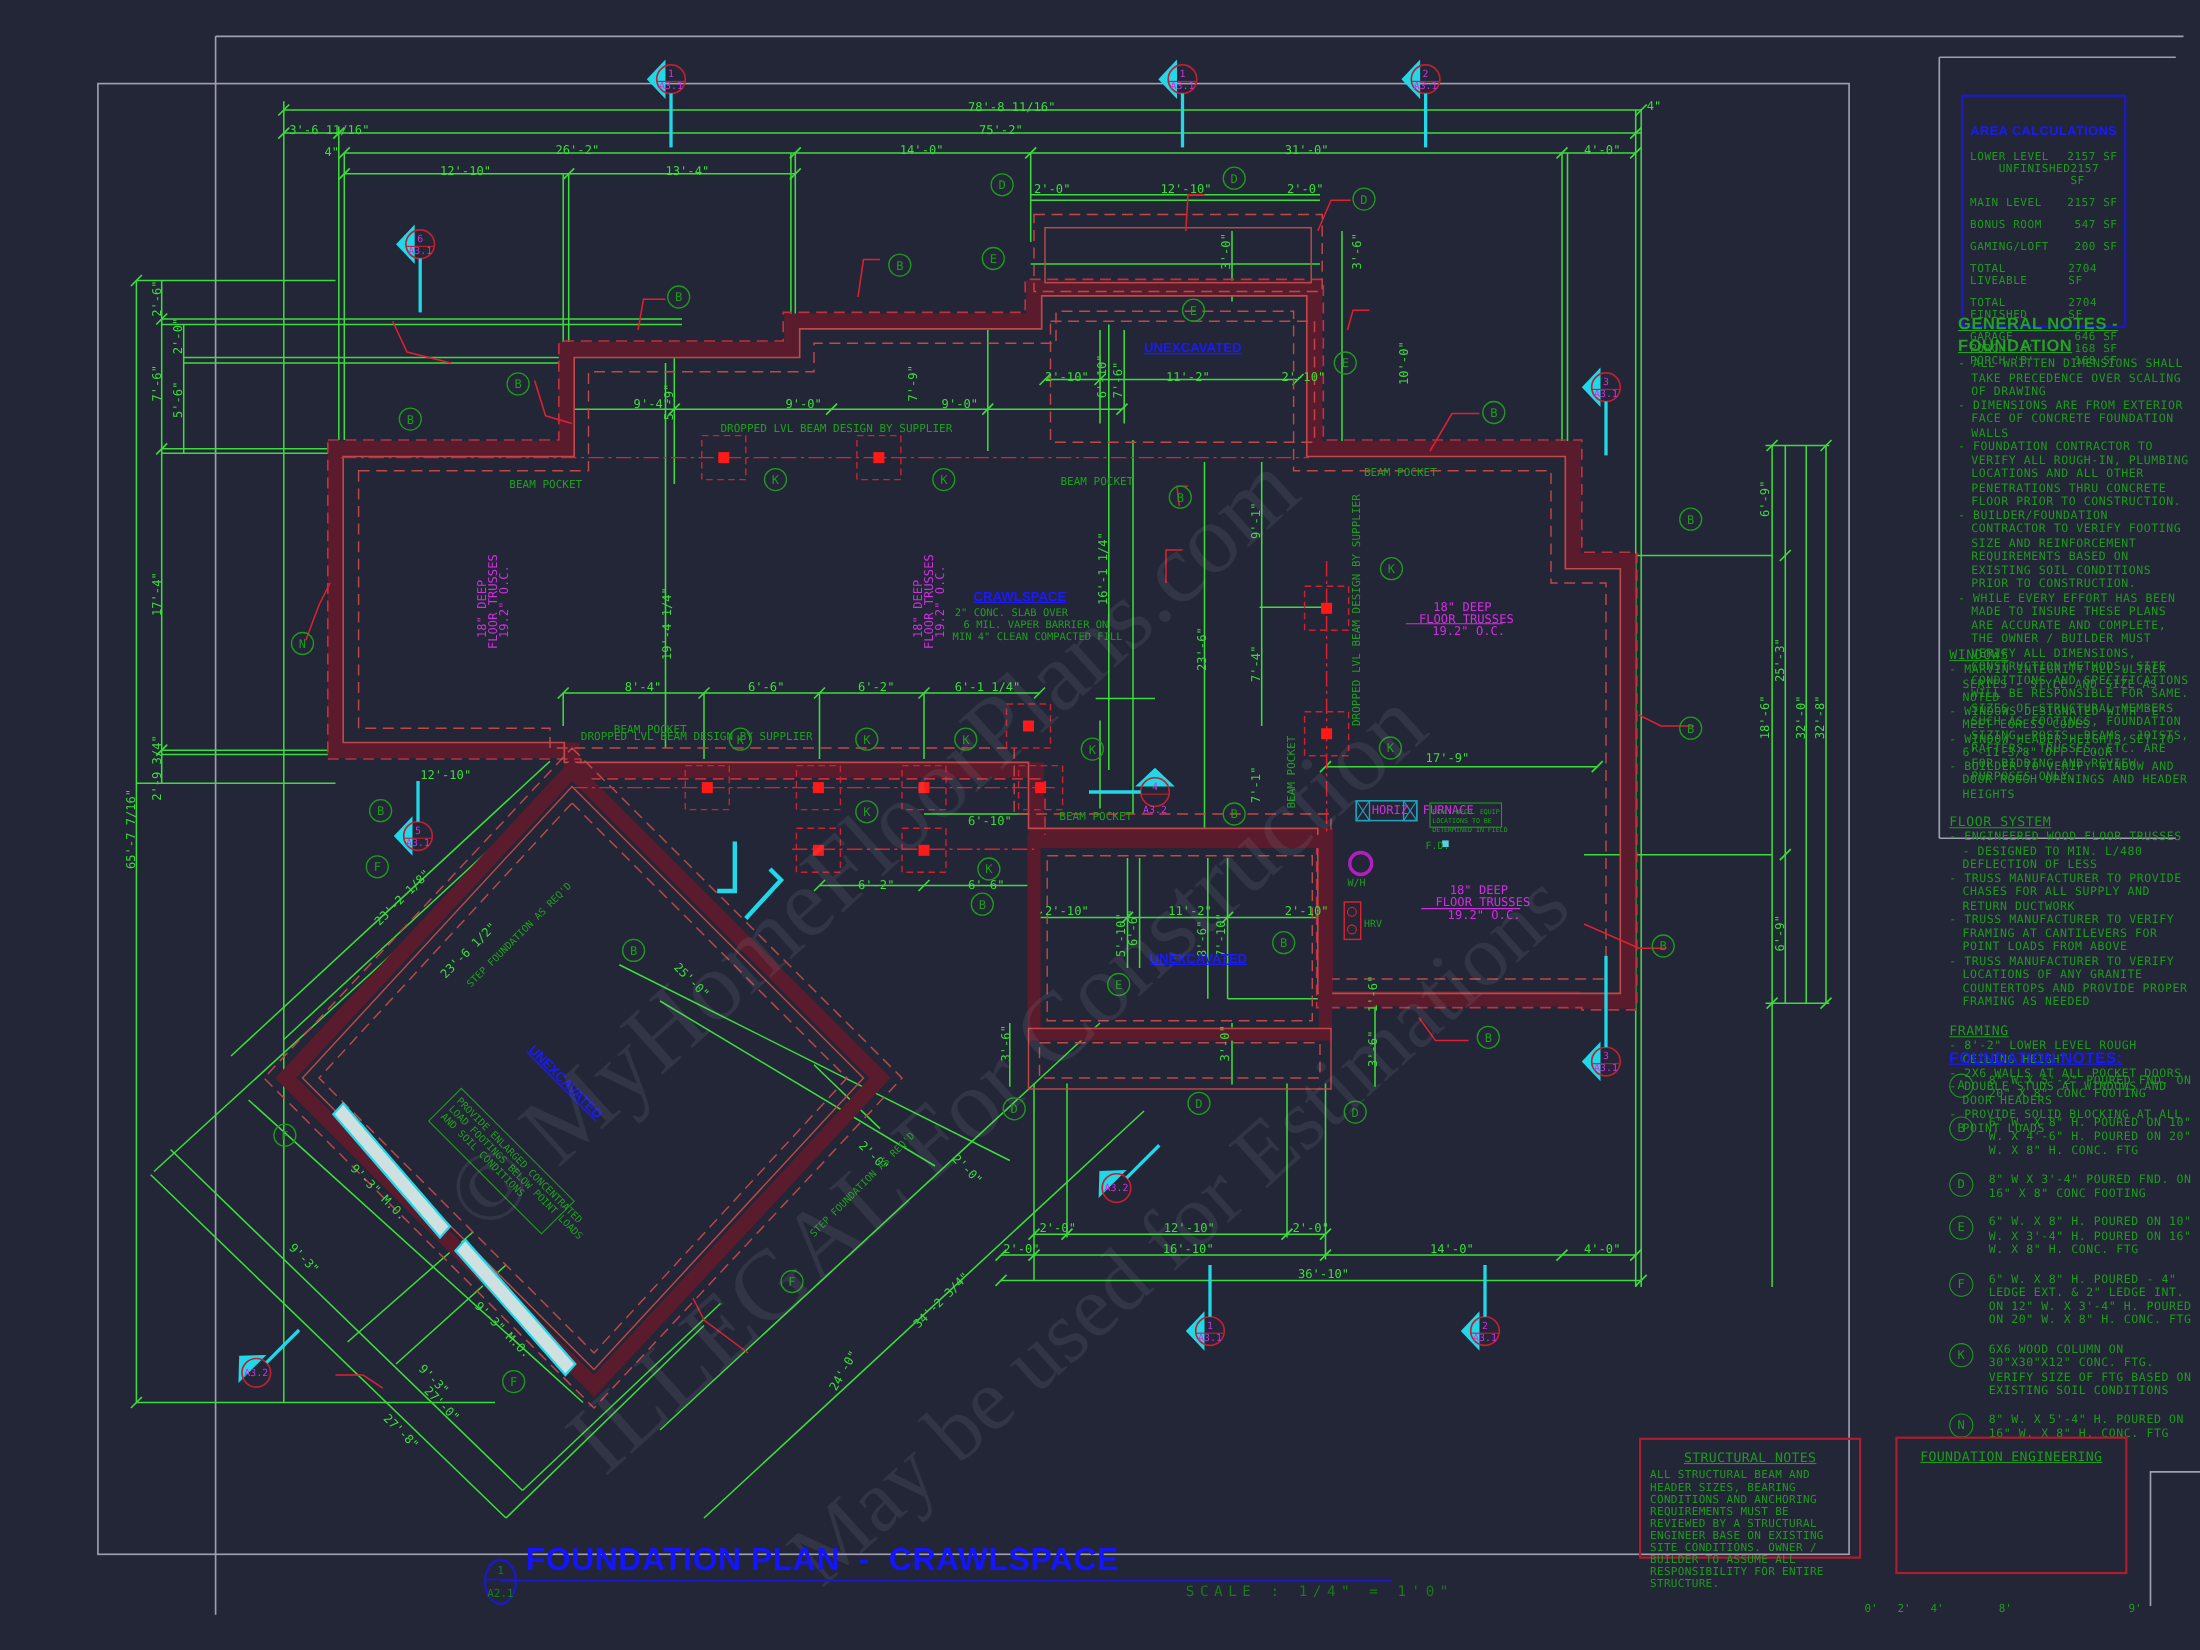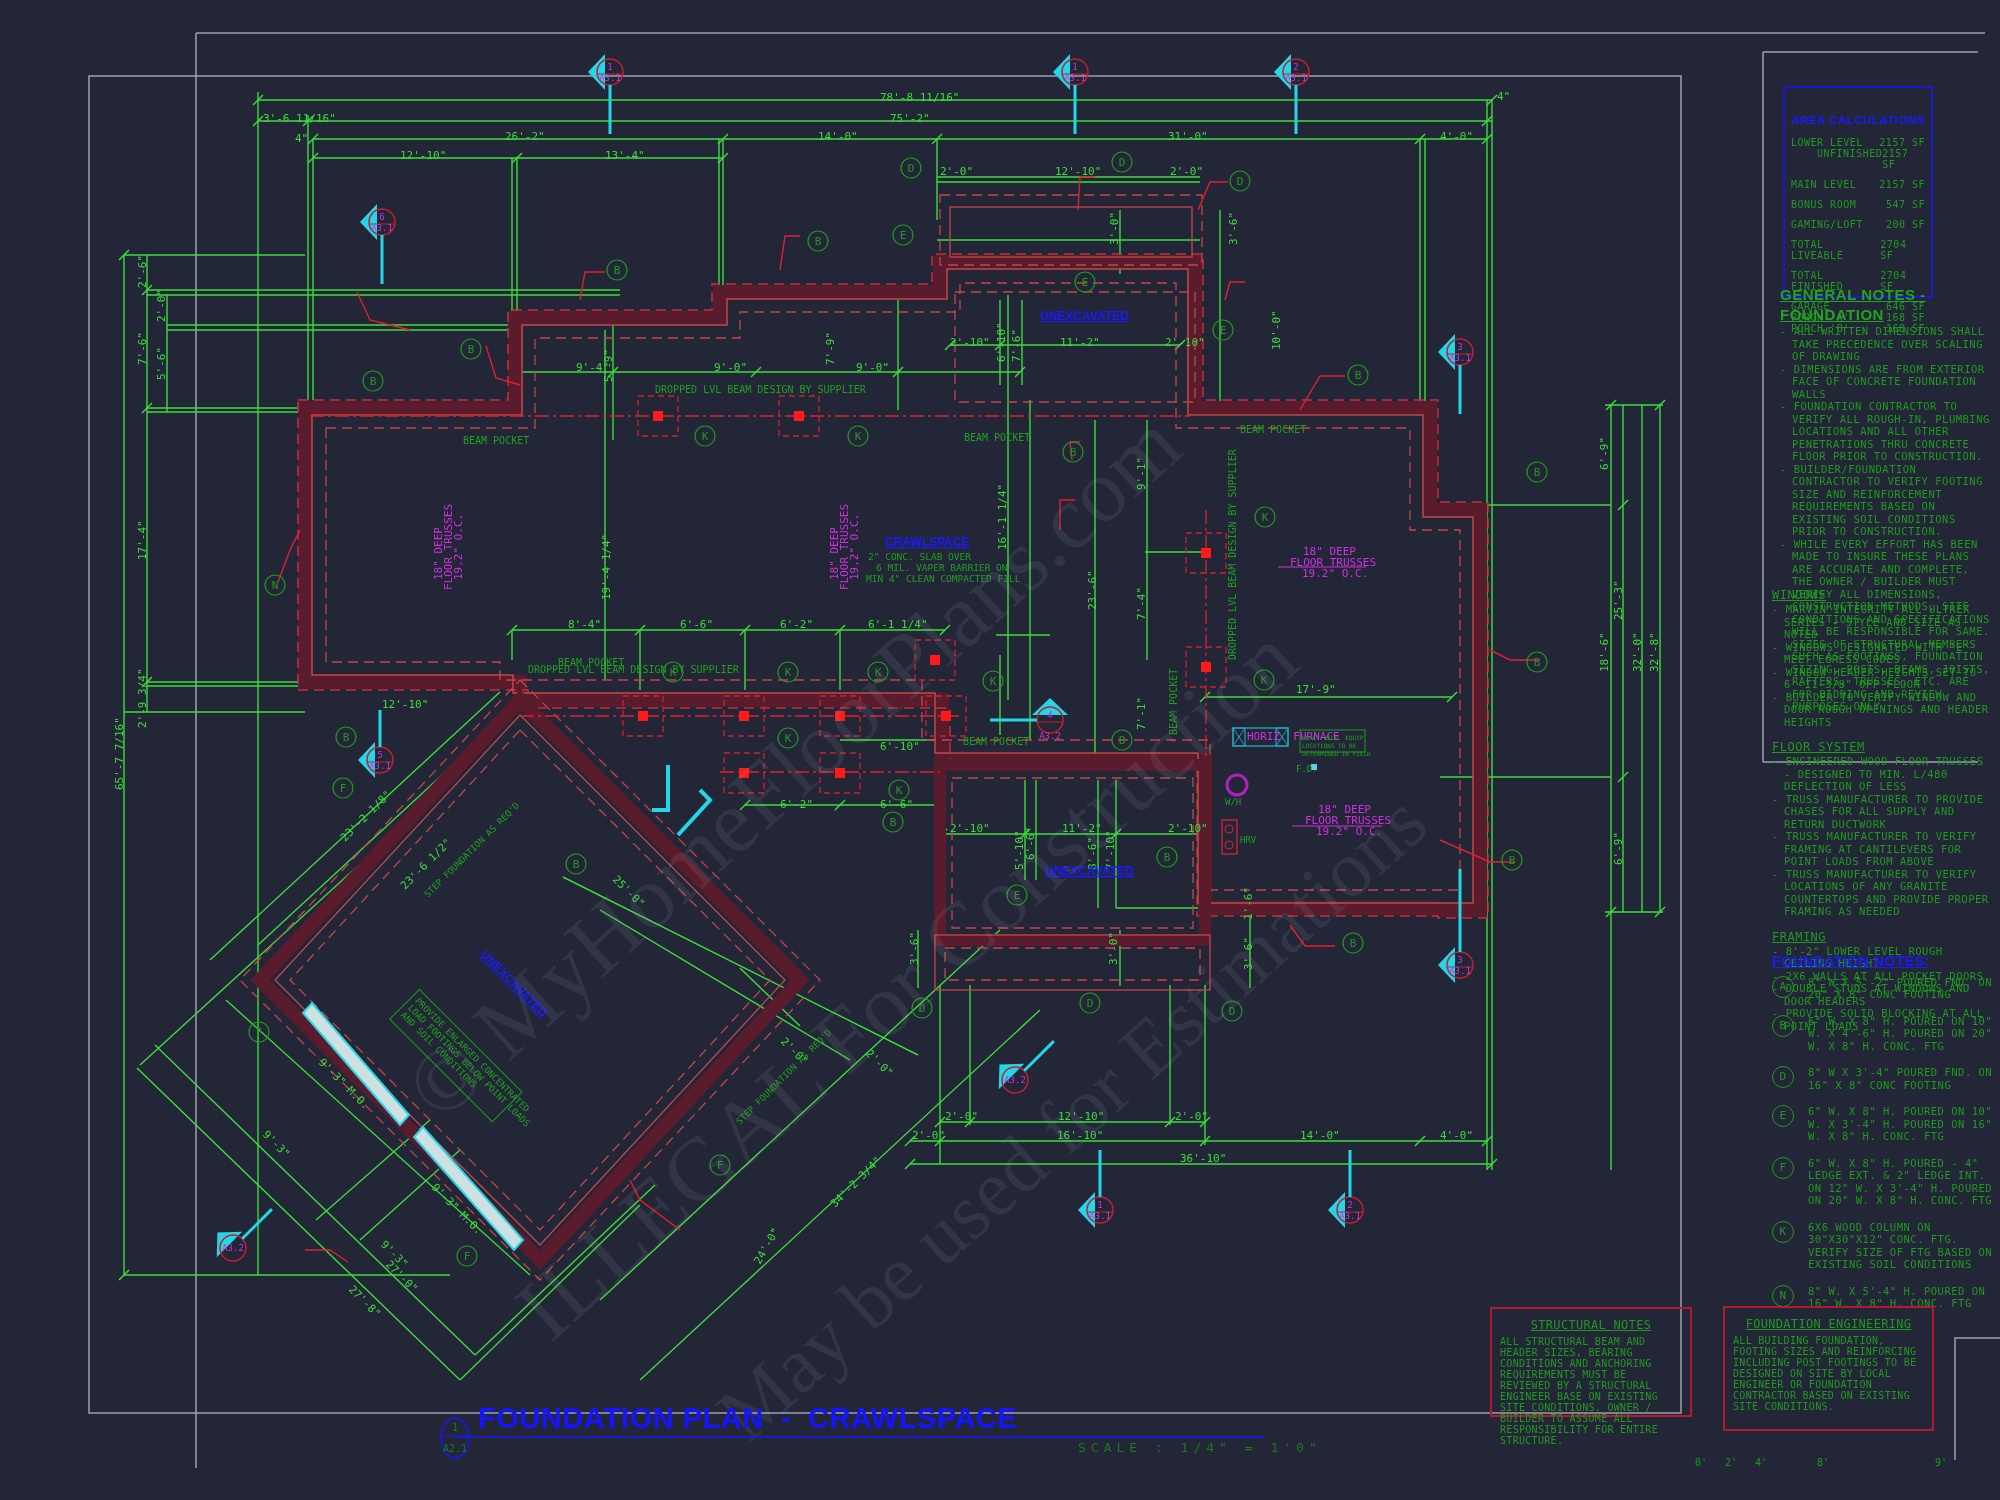--- a/index.html
+++ b/index.html
@@ -756,21 +756,20 @@
       <span>8" W. x 5'-4" H. POURED ON 16" W. x 8" H. CONC. FTG</span>
     </div>
 </div>
 
 <div id="struct-notes" class="redbox">
   <div class="bt">STRUCTURAL NOTES</div>
   <div>ALL STRUCTURAL BEAM AND HEADER SIZES, BEARING CONDITIONS AND ANCHORING REQUIREMENTS MUST BE REVIEWED BY A STRUCTURAL ENGINEER BASE ON EXISTING SITE CONDITIONS. OWNER / BUILDER TO ASSUME ALL RESPONSIBILITY FOR ENTIRE STRUCTURE.</div>
 </div>
 <div id="fnd-eng" class="redbox">
   <div class="bt">FOUNDATION ENGINEERING</div>
-  <div>ALL BUILDING FOUNDATION, FOOTING SIZES AND REINFORCING INCLUDING POST FOOTINGS TO BE DESIGNED ON SITE BY LOCAL ENGINEER OR FOUNDATION CONTRACTOR BASED ON EXISTING SITE CONDITIONS.</div>
 </div>
 
 <div id="plan-title">FOUNDATION PLAN  -  CRAWLSPACE</div>
 <div id="title-underline"></div>
 <div id="scale-text">SCALE : 1/4" = 1'0"</div>
 
 <div id="scale-bar">
   <span style="left:0">0'</span>
   <span style="left:30px">2'</span>
   <span style="left:60px">4'</span>

